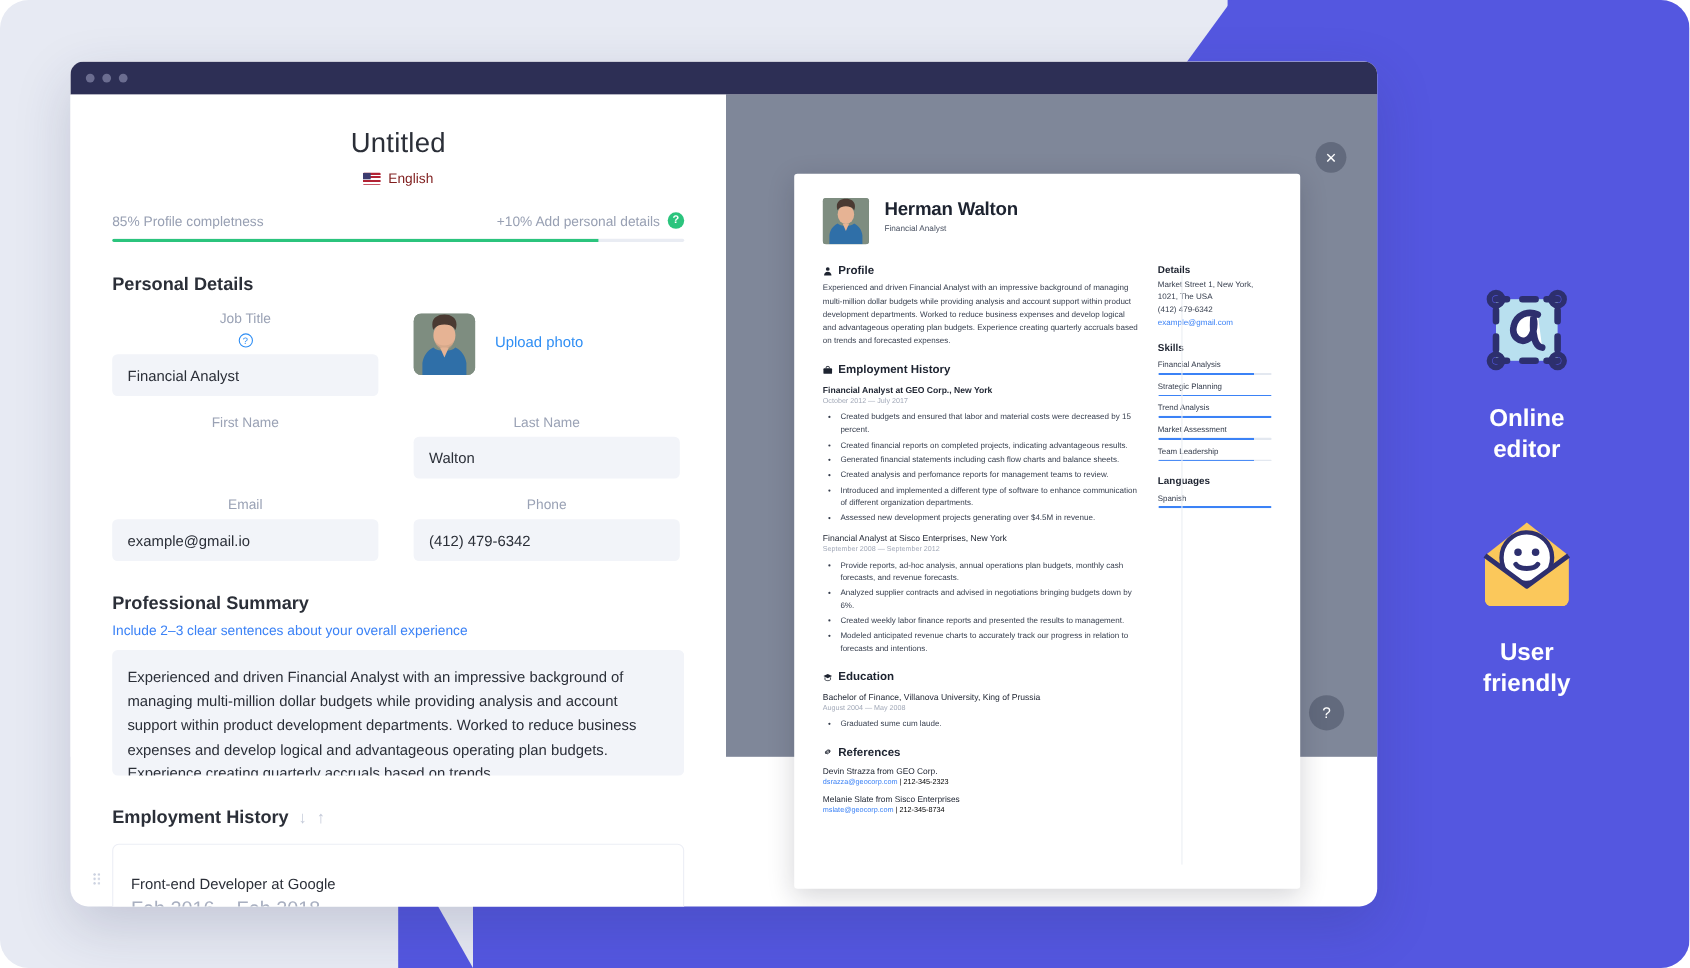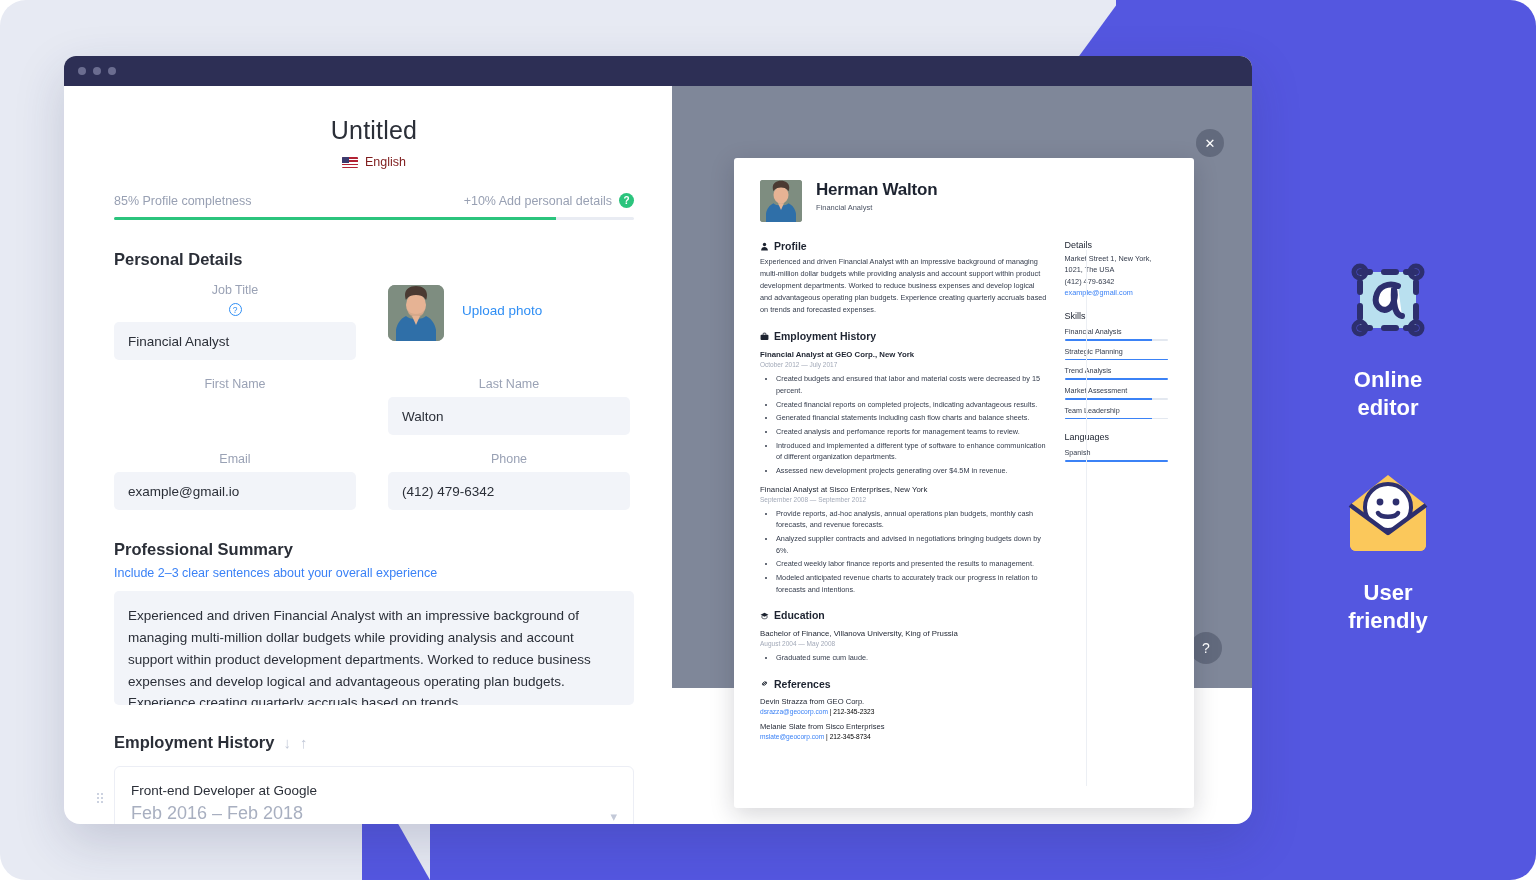--- a/index.html
+++ b/index.html
@@ -51,21 +51,21 @@
     overflow: hidden;
     box-shadow: 0 18px 50px rgba(40,45,90,.18);
     background: #fff;
   }
   .titlebar {
     height: 30px; background: #2d2f55;
     display: flex; align-items: center; padding-left: 14px;
   }
   .dot { width: 8px; height: 8px; border-radius: 50%; background: #6b6d90; margin-right: 7px; }
 
-  .window-body { display: flex; height: 602px; margin-left: 12px; }
+  .window-body { display: flex; height: 602px; }
 
   
   .editor {
     width: 596px; background: #fff;
     padding: 30px 0 0 0; position: relative;
   }
   .doc-title {
     text-align: center; font-size: 25px; color: #2b2f38;
     font-weight: 400; letter-spacing: .2px;
   }
@@ -150,21 +150,21 @@
 
   .emp-list { margin: 14px 38px 0 38px; position: relative; }
   .drag-dots {
     position: absolute; left: -18px; top: 26px;
     width: 7px; height: 12px;
     background-image: radial-gradient(#ccd2e0 1px, transparent 1.2px);
     background-size: 4px 4px;
   }
   .emp-card {
     border: 1px solid #eceef5; border-radius: 6px;
-    padding: 16px 16px; display: flex; justify-content: space-between;
+    padding: 28px 16px; display: flex; justify-content: space-between;
     align-items: flex-end; background: #fff; margin-bottom: 9px;
   }
   .emp-role { font-size: 13.5px; color: #2b2f38; }
   .emp-dates { font-size: 18px; color: #a8afc0; margin-top: 5px; }
   .chev { color: #c3c9d8; font-size: 13px; }
 
   
   .preview {
     flex: 1; background: #7f8799; position: relative;
   }
@@ -215,21 +215,21 @@
   .r-para { font-size: 7.3px; line-height: 1.65; color: #343c4c; }
   .r-job-title { font-size: 7.8px; font-weight: bold; color: #1d2330; margin-top: 8px; }
   .r-job-title.nb { font-weight: normal; }
   .r-job-date { font-size: 6.5px; color: #a2a9b8; margin-top: 2px; }
   .r-bullets { margin: 5px 0 0 16px; }
   .r-bullets li { font-size: 7.3px; line-height: 1.6; color: #343c4c; margin-bottom: 2px; }
   .r-ref-name { font-size: 7.6px; color: #1d2330; margin-top: 7px; }
   .r-ref-contact { font-size: 6.6px; color: #6f7casd; margin-top: 2px; }
   .r-ref-contact a { color: #3b82f6; text-decoration: none; }
 
-  .r-side-head { font-size: 9px; font-weight: normal; color: #1d2330; margin-bottom: 3px; }
+  .r-side-head { font-size: 9px; font-weight: bold; color: #1d2330; margin-bottom: 3px; }
   .r-side-head.mt { margin-top: 13px; }
   .r-side-line { font-size: 7.3px; color: #343c4c; line-height: 1.55; }
   .r-side-line a { color: #3b82f6; text-decoration: none; }
   .skill { margin-top: 6px; }
   .skill-name { font-size: 7.2px; color: #343c4c; margin-bottom: 3px; }
   .skill-bar { height: 1.6px; background: #e3e8f0; border-radius: 1px; overflow: hidden; }
   .skill-fill { height: 100%; background: #3b82f6; }
   .r-divider { position: absolute; left: 352px; top: 92px; bottom: 22px; width: 1px; background: #eceff4; }
 
   

